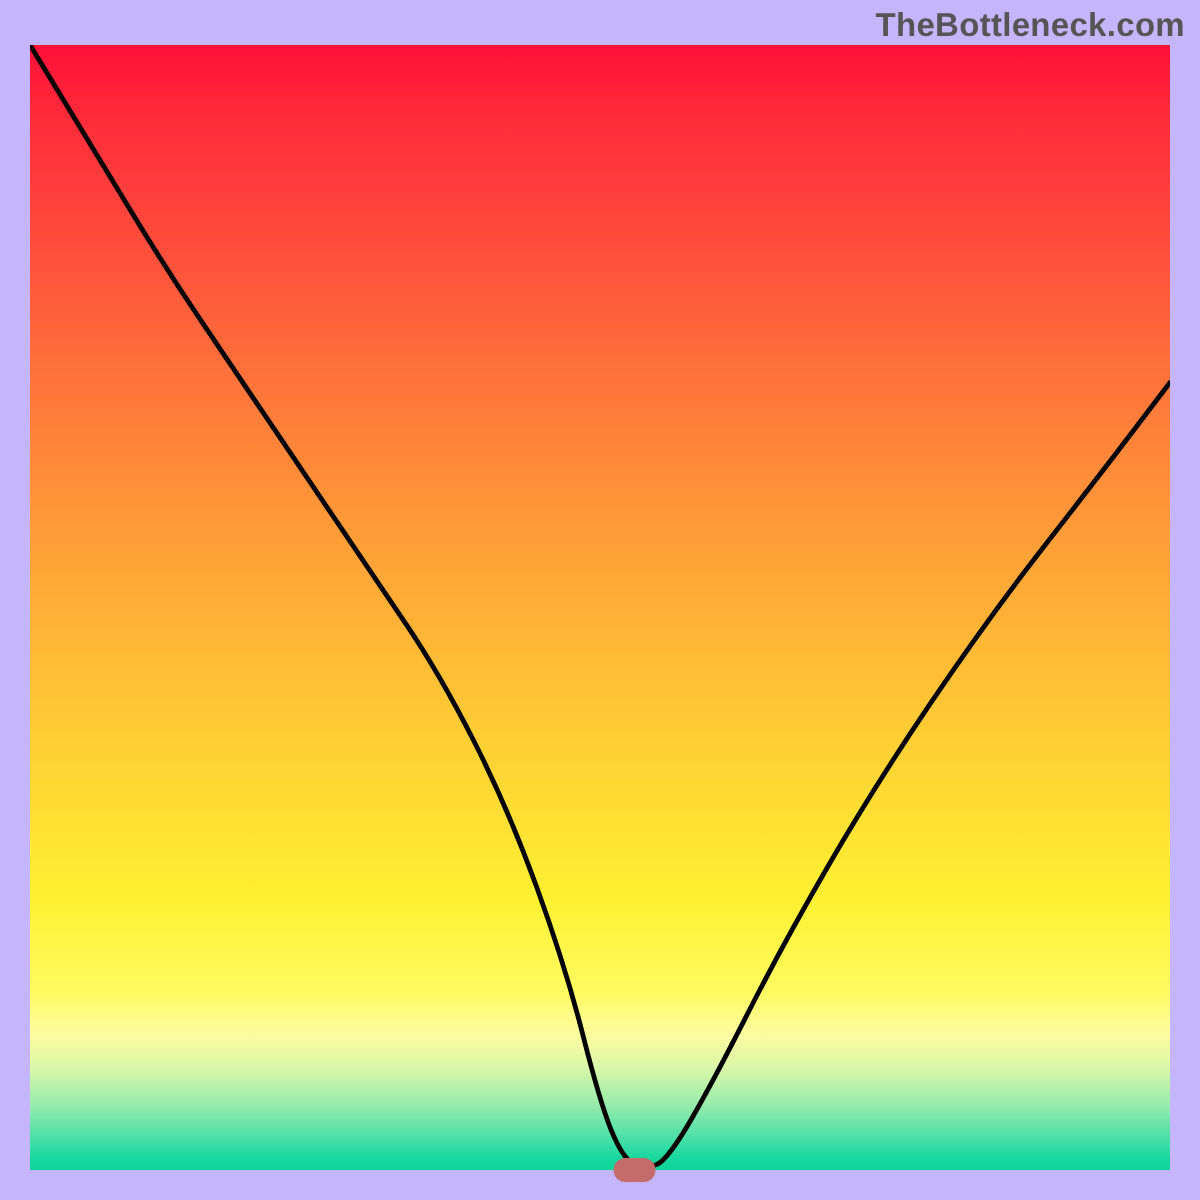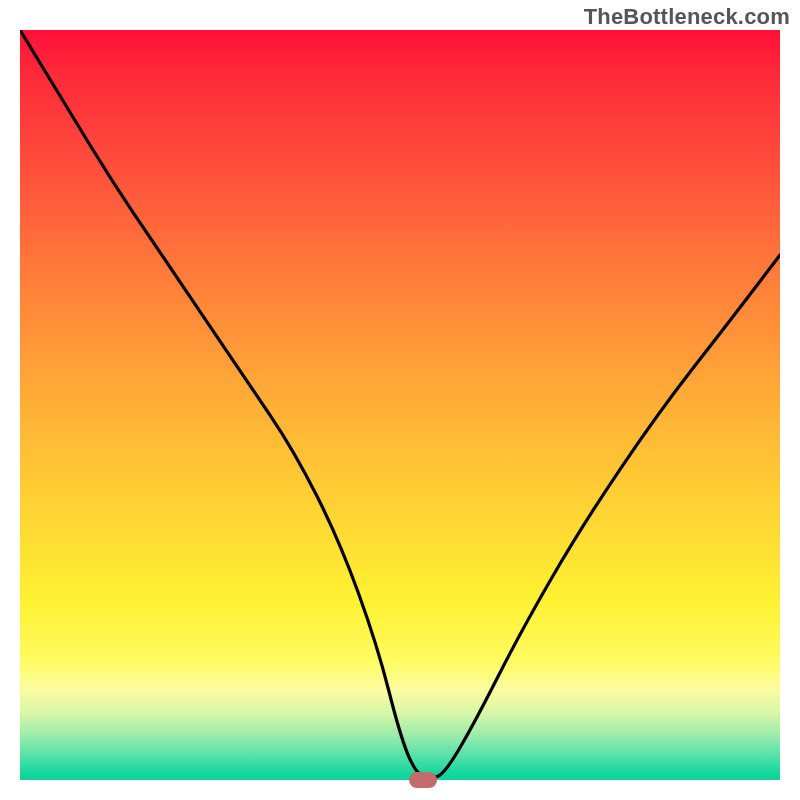--- a/index.html
+++ b/index.html
@@ -8,21 +8,21 @@
     width: 800px;
     height: 800px;
     background: #000;
     font-family: Arial, Helvetica, sans-serif;
     overflow: hidden;
   }
   .frame {
     position: relative;
     width: 800px;
     height: 800px;
-    background: #ffffff;
+    background: #c4b5fd;
   }
   .watermark {
     position: absolute;
     top: 4px;
     right: 10px;
     color: #555;
     font-size: 22px;
     font-weight: 600;
     letter-spacing: 0.2px;
     user-select: none;

